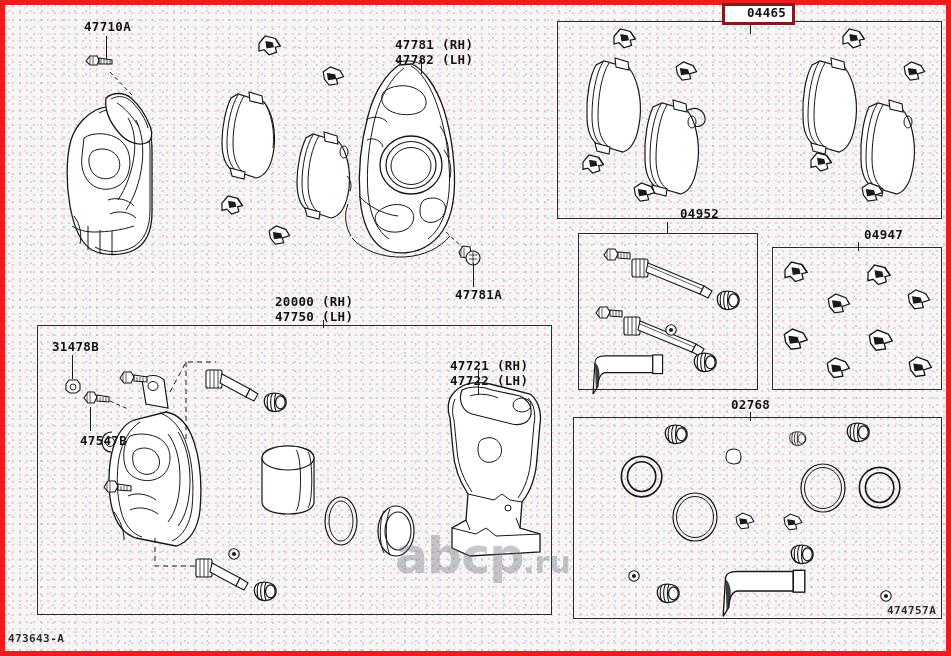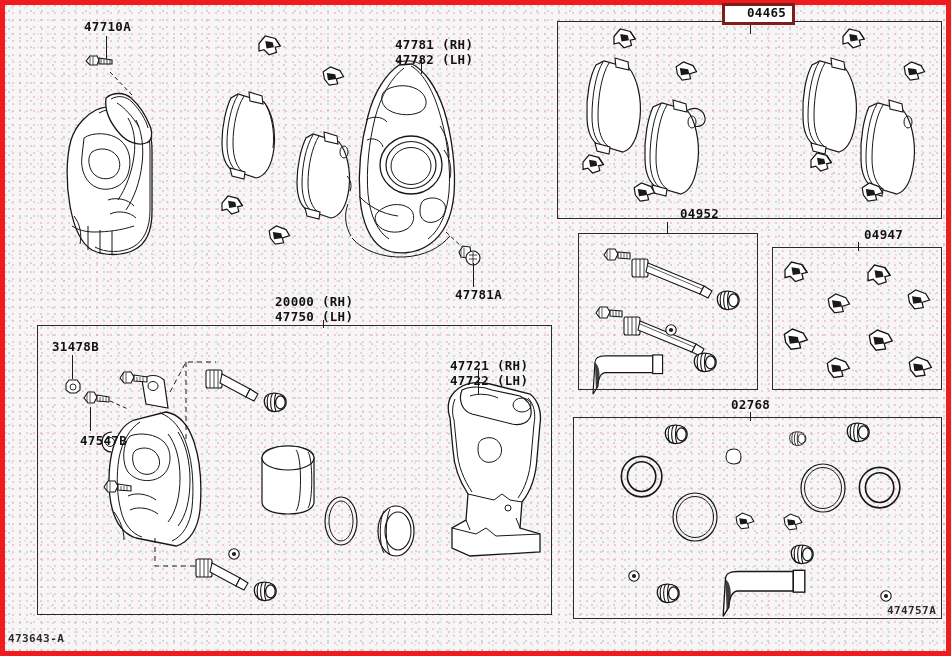--- a/index.html
+++ b/index.html
@@ -565,18 +565,19 @@
 
   <div class="lbl" style="left:731px;top:398px;">02768</div>
 
   <div class="lbl" style="left:52px;top:340px;">31478B</div>
 
   <div class="lbl" style="left:72px;top:434px;margin-left:8px;">47547B</div>
 
   <div class="lbl" style="left:450px;top:340px;margin-top:19px;">47721 (RH)
 47722 (LH)</div>
 
+  <div id="wm"><span>abcp</span><span class="ru">.ru</span></div>
 
   <div class="corner" style="left:8px;top:632px;">473643-A</div>
   <div class="corner" style="left:887px;top:604px;">474757A</div>
 
   <div id="red-frame"></div>
 </div>
 
 </body></html>

